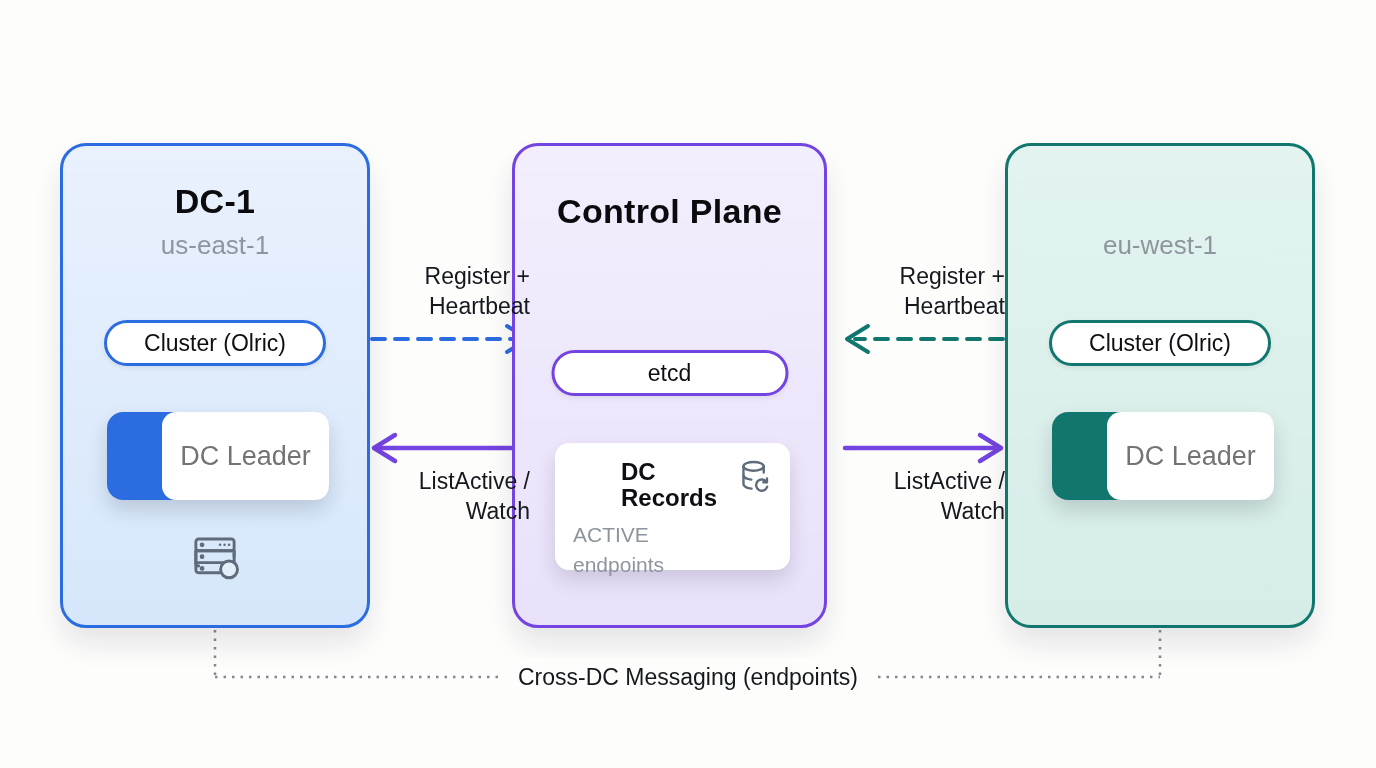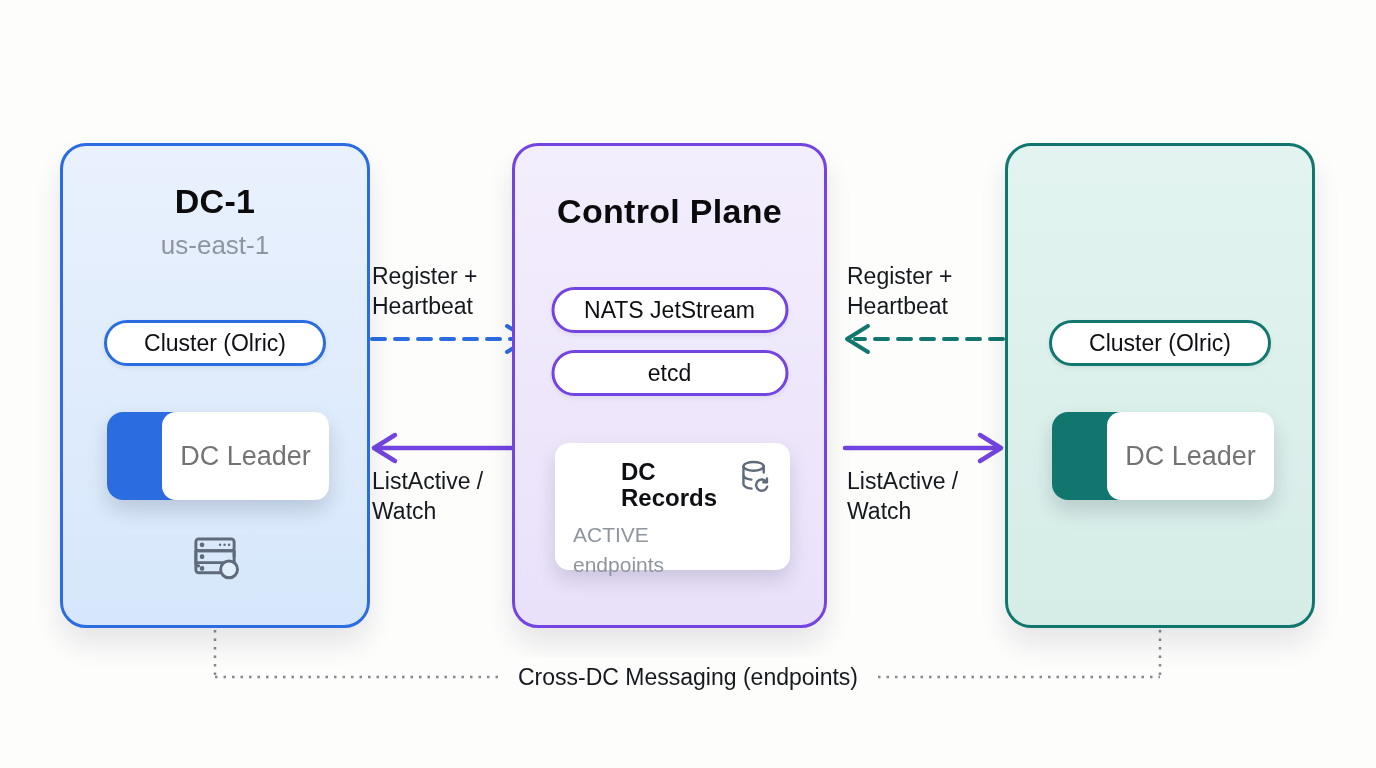--- a/index.html
+++ b/index.html
@@ -74,21 +74,21 @@
   .records-title-row{display:flex;align-items:flex-start;justify-content:space-between;margin-left:48px;}
   .records-title{font-size:24px;font-weight:700;color:#0d0f13;line-height:1.1;}
   .records-line{font-size:21px;color:var(--gray-text);line-height:1.42;}
   .records-line.first{margin-top:8px;}
 
   
   .server-icon-wrap{position:absolute;left:50%;top:384px;transform:translateX(-50%);}
 
   
   .edge-label{
-    position:absolute;text-align:left;font-size:23px;line-height:1.3;
+    position:absolute;text-align:right;font-size:23px;line-height:1.3;
     color:var(--label);white-space:nowrap;
   }
   .lbl-reg-left{left:372px;width:158px;top:262px;}
   .lbl-reg-right{left:847px;width:158px;top:262px;}
   .lbl-list-left{left:372px;width:158px;top:467px;}
   .lbl-list-right{left:847px;width:158px;top:467px;}
 
   .cross-dc-label{
     position:absolute;top:677px;left:688px;transform:translate(-50%,-50%);
     background:#fdfdfc;padding:6px 16px;font-size:23px;color:var(--label);
@@ -158,23 +158,20 @@
         <circle cx="28.5" cy="13.2" r="1.1" fill="#5f6b7a"></circle>
         <circle cx="32.5" cy="13.2" r="1.1" fill="#5f6b7a"></circle>
         <circle cx="36.5" cy="13.2" r="1.1" fill="#5f6b7a"></circle>
         <circle class="icon-stroke" cx="36.5" cy="35" r="7.5" fill="#e3eefb" stroke-width="2.6"></circle>
       </svg>
     </div>
   </div>
 
   <div class="region-box box-cp">
     <div class="box-title cp">Control Plane</div>
-    <div class="pill pill-cp1">
-      <span>NATS JetStream</span>
-    </div>
     <div class="pill pill-cp2">
       <span>etcd</span>
     </div>
     <div class="records-card">
       <div class="records-title-row">
         <div class="records-title">DC Records</div>
         <span>
           <svg width="34" height="38" viewBox="0 0 24 27" fill="none" stroke-linecap="round" stroke-linejoin="round">
             <ellipse class="icon-stroke" cx="11" cy="5.2" rx="7.2" ry="3.1" stroke-width="1.7"></ellipse>
             <path class="icon-stroke" d="M3.8 5.2v6.4c0 1.45 2.4 2.75 5.6 3.05 M18.2 5.2v4.4" stroke-width="1.7"></path>
@@ -184,20 +181,21 @@
             <path class="icon-stroke" d="M20.5 13.9v2.6h-2.6" stroke-width="1.7"></path>
           </svg>
         </span>
       </div>
       <div class="records-line first">ACTIVE</div>
       <div class="records-line">endpoints</div>
     </div>
   </div>
 
   <div class="region-box box-dc2">
+    <div class="box-subtitle">eu-west-1</div>
     <div class="pill pill-teal">
       <span>Cluster (Olric)</span>
     </div>
     <div class="leader-card">
       <div class="accent teal"></div>
       <div class="face">DC Leader</div>
     </div>
   </div>
 
   <div class="edge-label lbl-reg-left">

